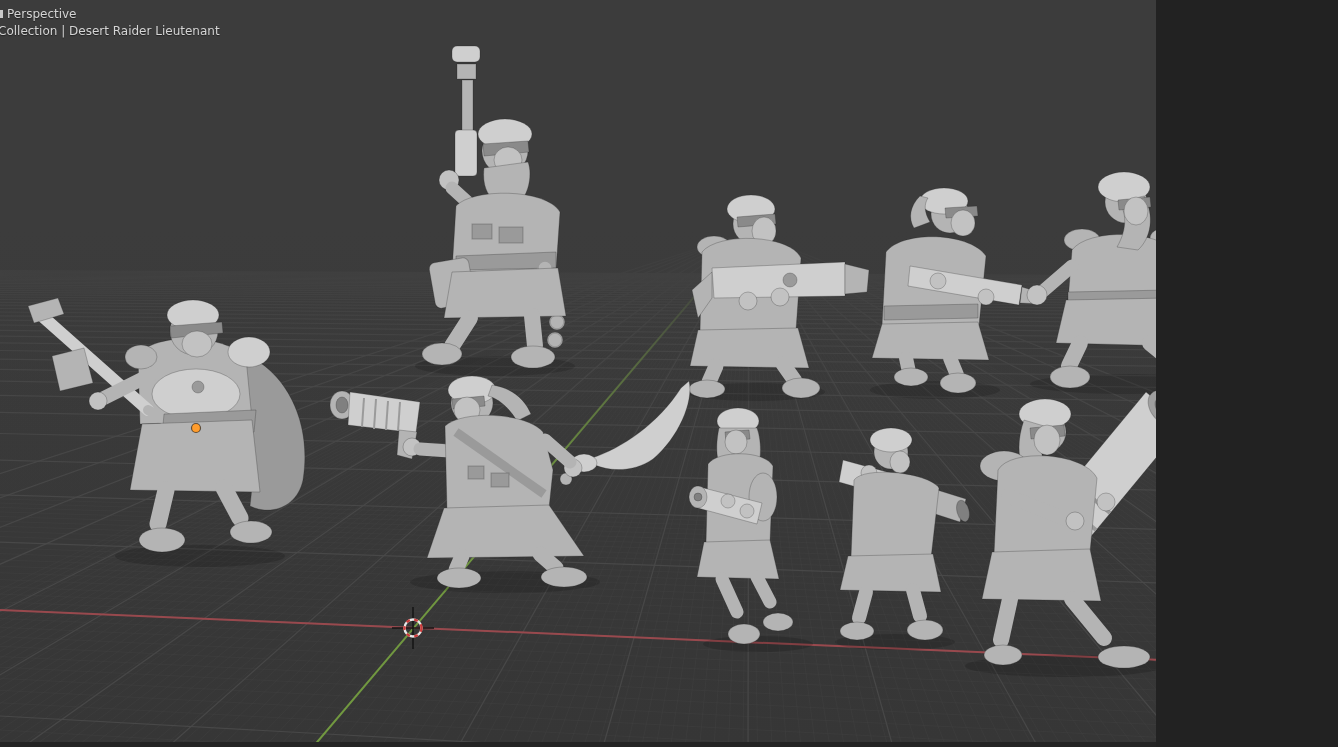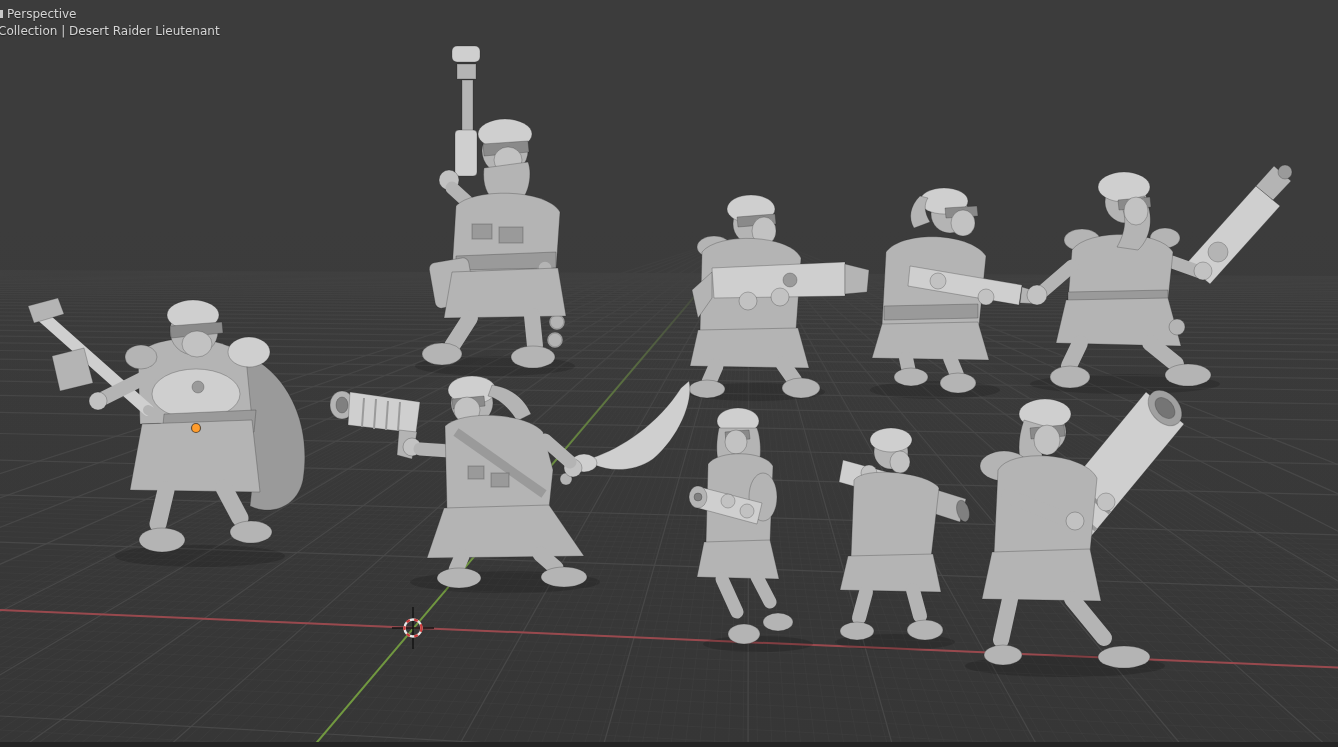--- a/index.html
+++ b/index.html
@@ -1,18 +1,18 @@
 <!DOCTYPE html>
 <html><head>
 <meta charset="utf-8">
 <style>
   html,body{margin:0;padding:0;background:#222;}
   #viewport{
     position:relative;
-    width:1338px;height:747px;
+    width:1156px;height:747px;
     overflow:hidden;
     background:#3c3c3c;
     font-family:"DejaVu Sans","Liberation Sans",sans-serif;
   }
   #scene-svg{position:absolute;left:0;top:0;}
   .hud{
     position:absolute;left:0;top:0;
     color:#d5d5d5;
     font-size:12px;line-height:14px;
     text-shadow:0 1px 1px rgba(0,0,0,0.45);

